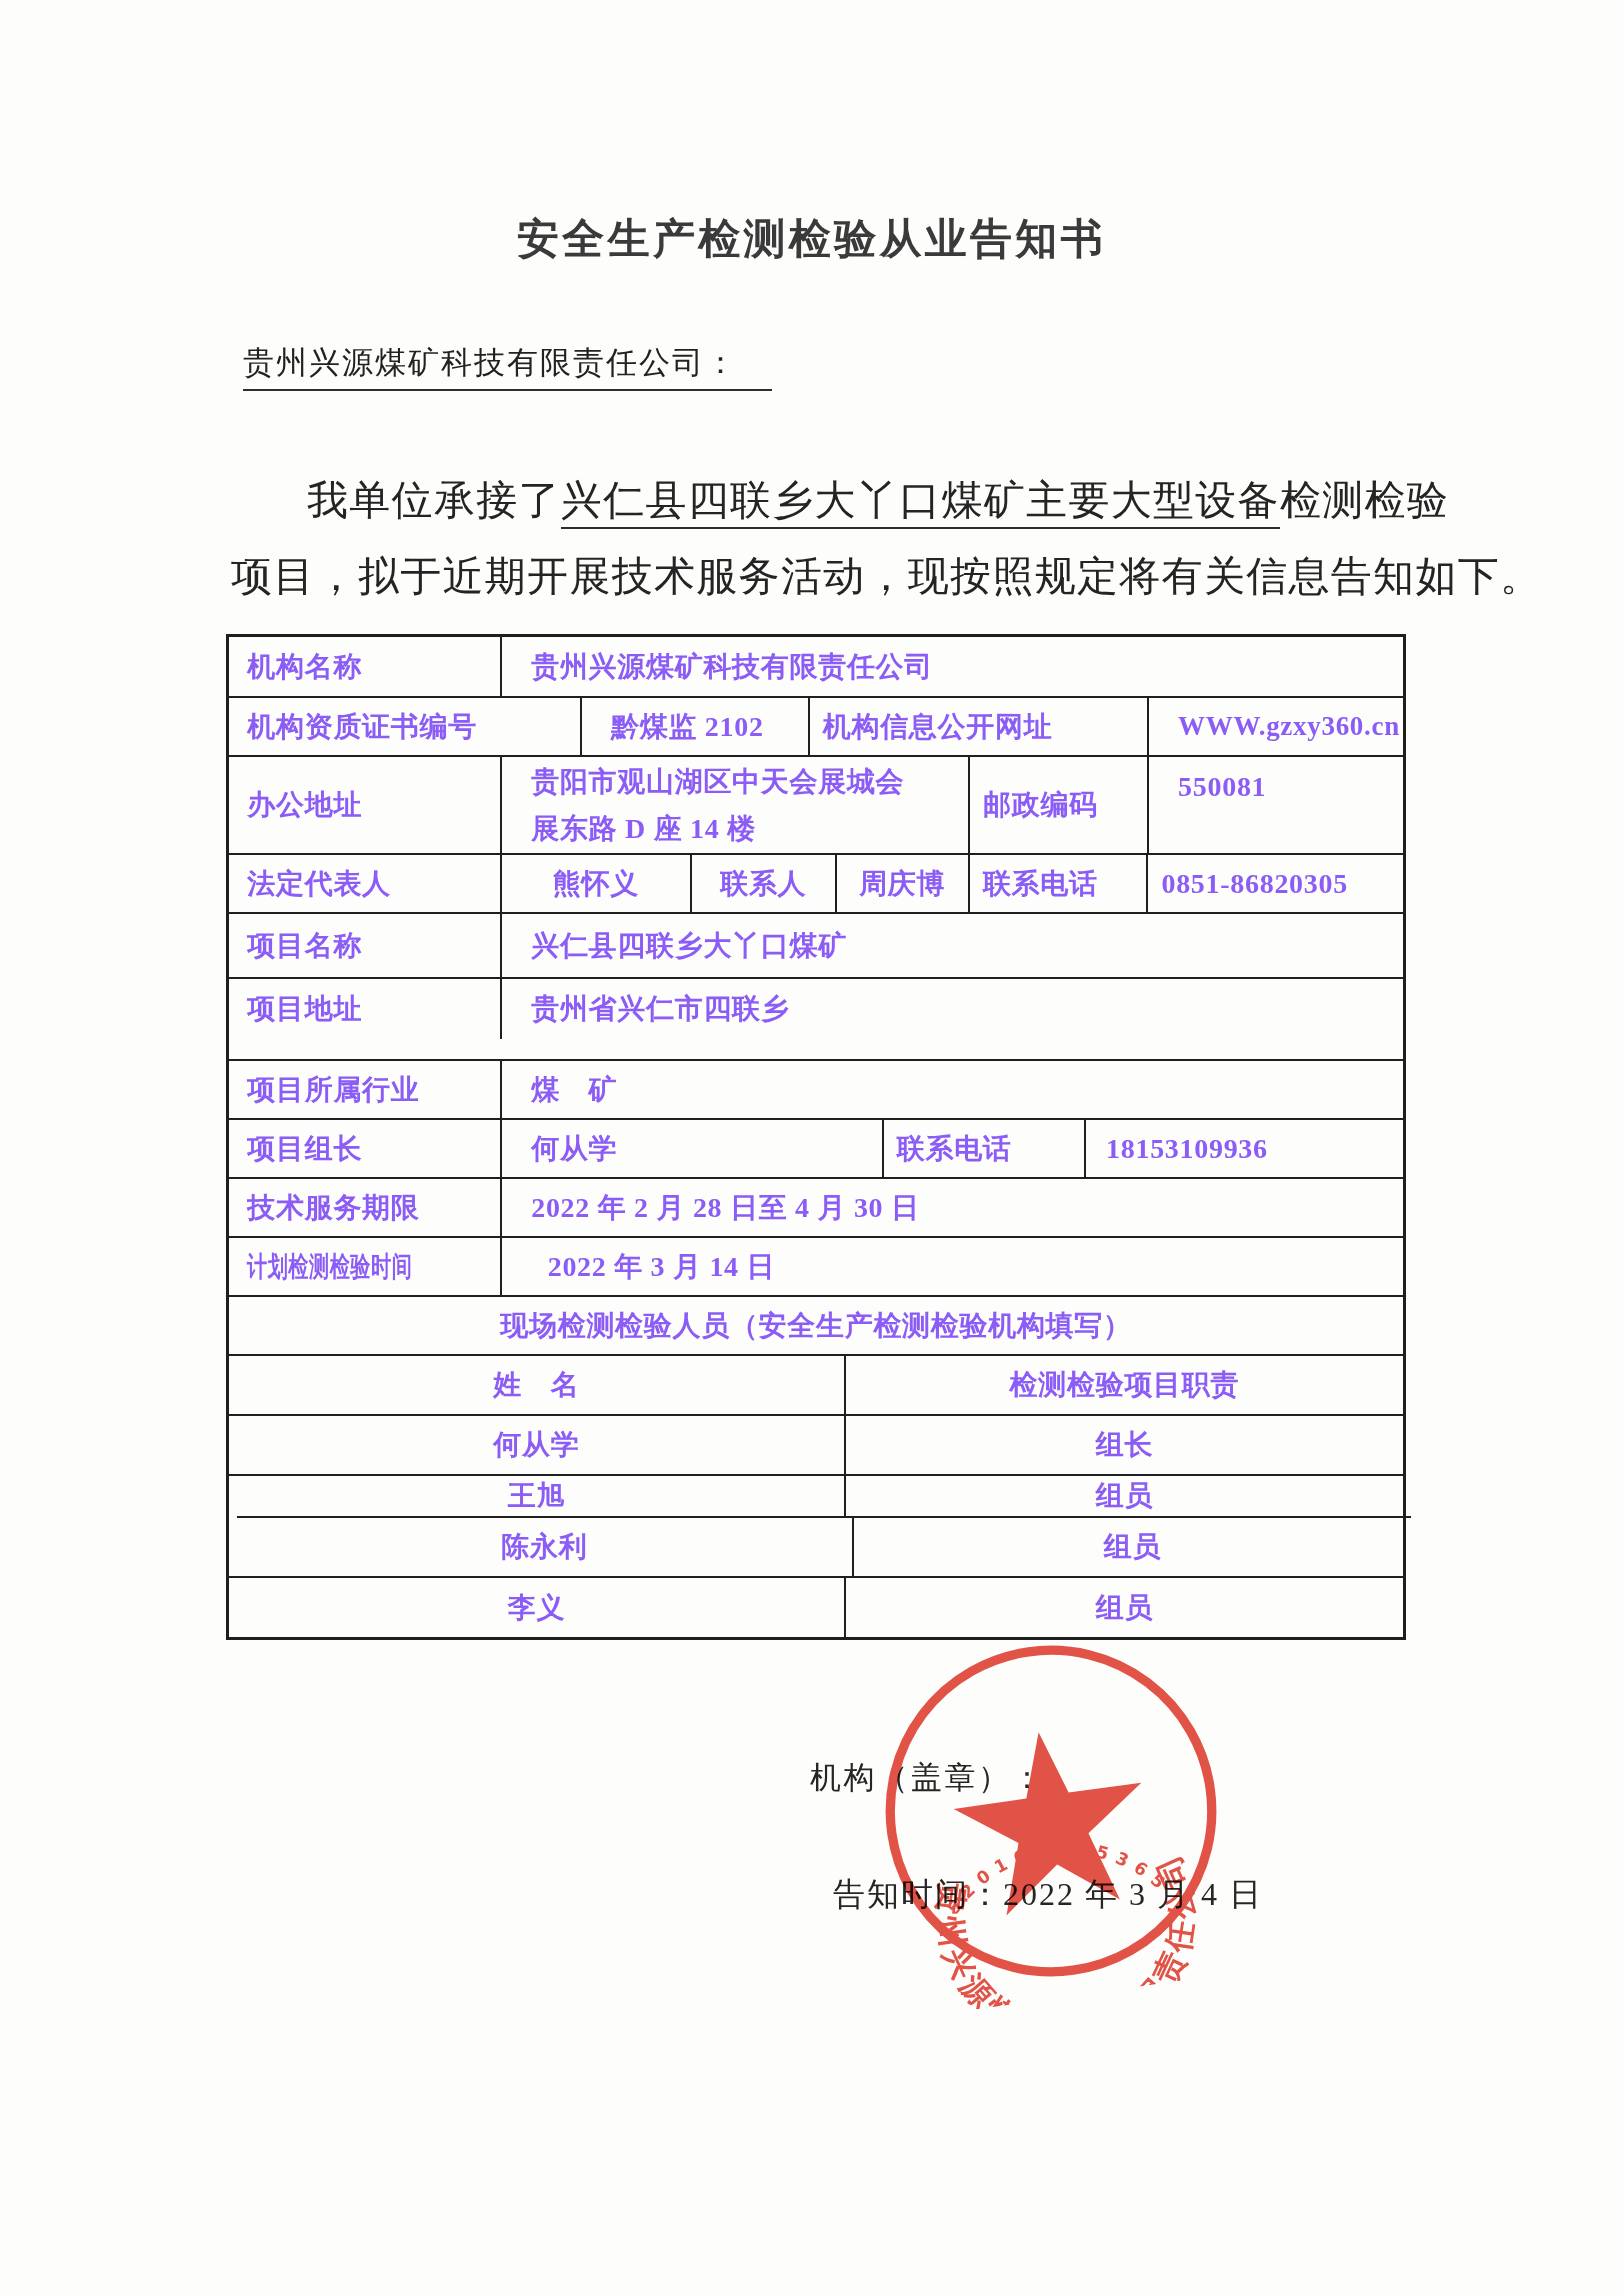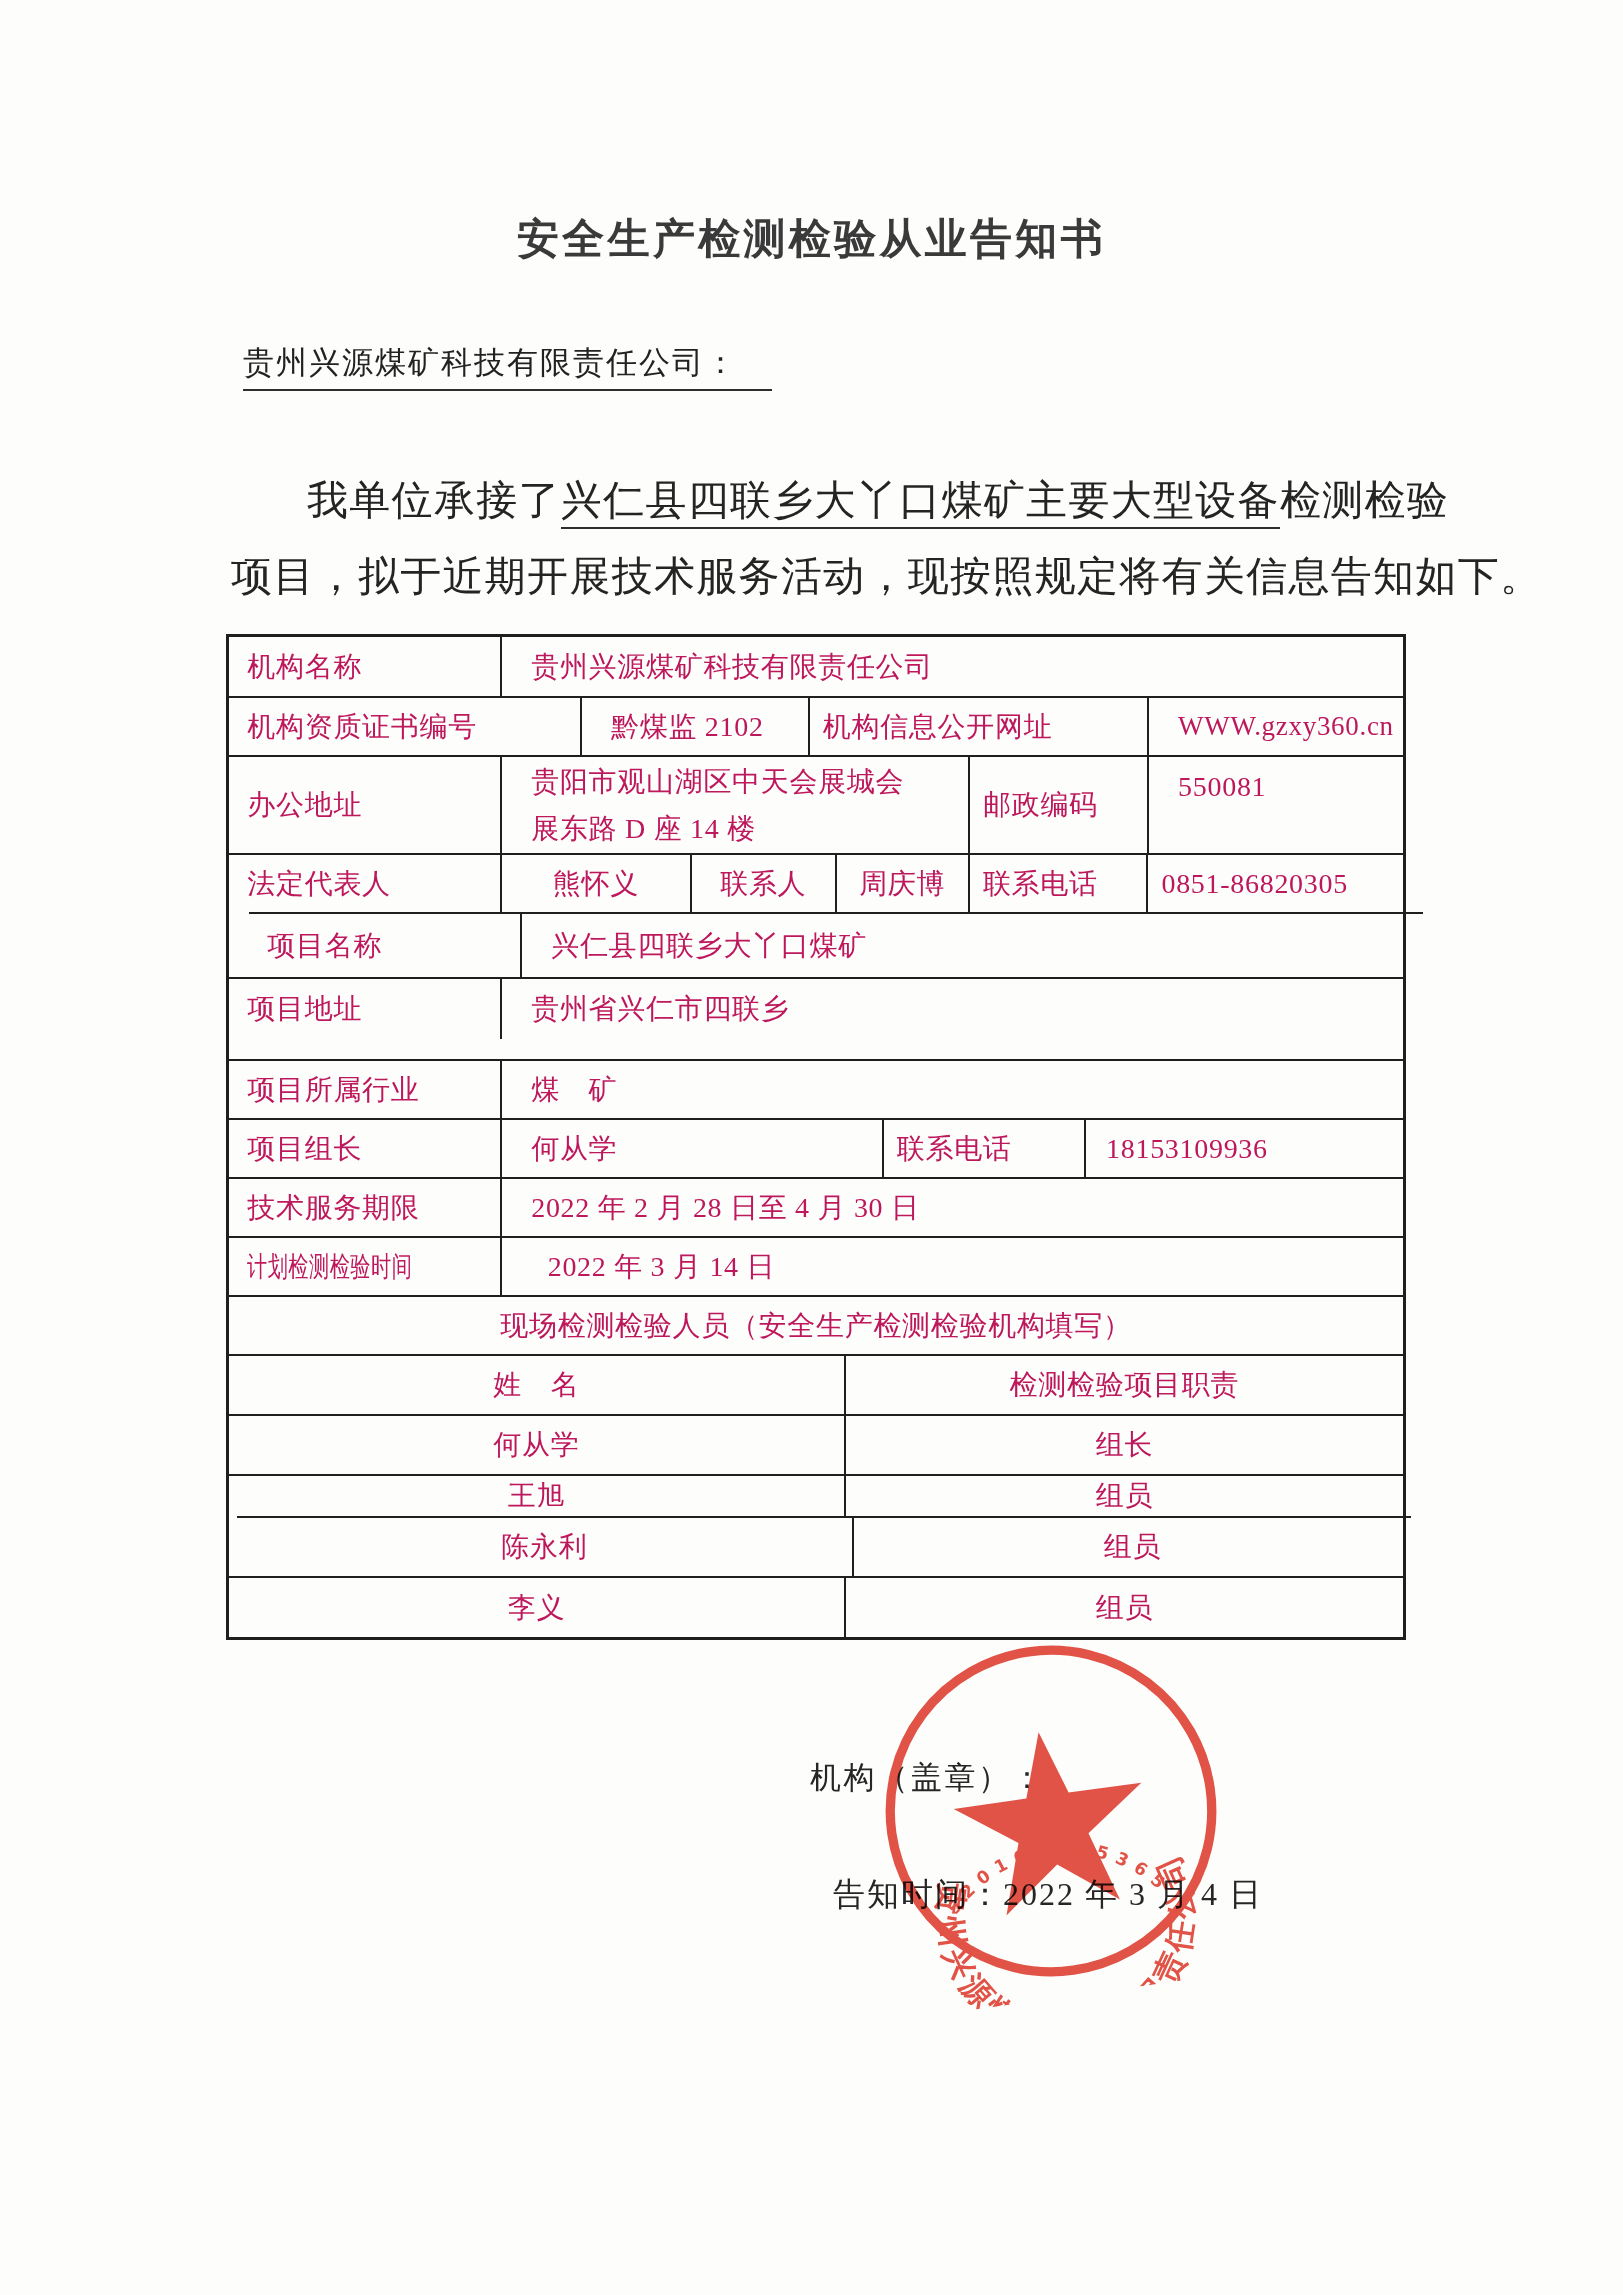--- a/index.html
+++ b/index.html
@@ -48,23 +48,24 @@
   .t-row{
     display:flex;width:100%;
     border-top:2px solid #1f1f1f;
     box-sizing:border-box;
   }
   .t-row:first-child{border-top:none;}
   .t-cell{
     box-sizing:border-box;
     border-left:2px solid #1f1f1f;
     display:flex;flex-direction:column;justify-content:center;
-    font-size:28px;color:#be185d;
+    font-size:28px;color:#8b5cf6;
     letter-spacing:0.7px;
     overflow:hidden;
+    font-weight:bold;
   }
   .t-cell:first-child{border-left:none;}
   .t-cell.label{padding-left:18.3px;align-items:flex-start;}
   .t-cell.label.padsm{padding-left:13px;}
   .t-cell.value{padding-left:29.5px;align-items:flex-start;}
   .t-cell.value.padlg{padding-left:46px;}
   .t-cell.center{align-items:center;padding:0;}
   .t-cell.vtop{justify-content:flex-start;padding-top:14.4px;}
   .t-cell .ln{line-height:47px;}
   .t-cell .condensed{
@@ -127,21 +128,21 @@
         <div class="t-cell value vtop" style="width: 21.84%;">550081</div>
       </div>
       <div class="t-row" style="height: 59px;">
         <div class="t-cell label" style="width: 23.06%;">法定代表人</div>
         <div class="t-cell center" style="width: 16.21%;">熊怀义</div>
         <div class="t-cell center" style="width: 12.31%;">联系人</div>
         <div class="t-cell center" style="width: 11.36%;">周庆博</div>
         <div class="t-cell label padsm" style="width: 15.21%;">联系电话</div>
         <div class="t-cell value" style="width: 21.85%; padding-left: 13px;">0851-86820305</div>
       </div>
-      <div class="t-row" style="height: 65px; margin-left: 20px;">
+      <div class="t-row" style="height: 65px;">
         <div class="t-cell label" style="width: 23.06%;">项目名称</div>
         <div class="t-cell value" style="width: 76.94%;">兴仁县四联乡大丫口煤矿</div>
       </div>
       <div class="t-row" style="height: 62px;">
         <div class="t-cell label" style="width: 23.06%;">项目地址</div>
         <div class="t-cell value" style="width: 76.94%;">贵州省兴仁市四联乡</div>
       </div>
       <div class="t-row" style="height: 59px; margin-top: 20px;">
         <div class="t-cell label" style="width: 23.06%;">项目所属行业</div>
         <div class="t-cell value" style="width: 76.94%;">煤　矿</div>

